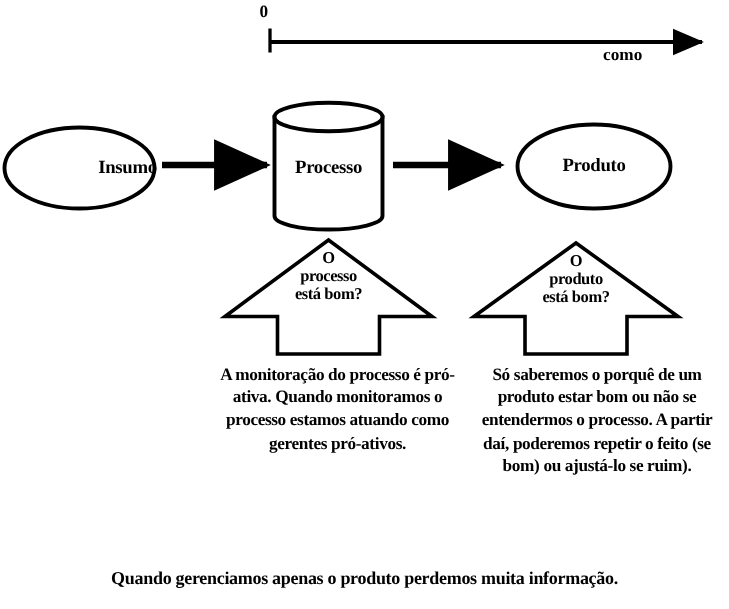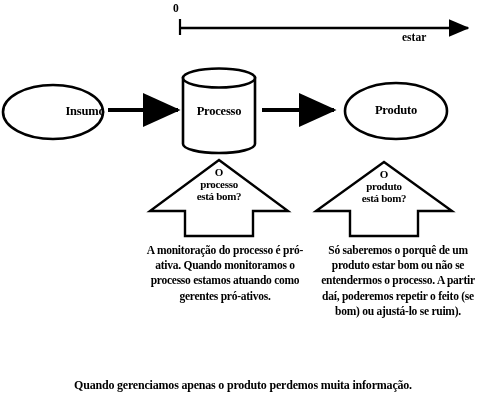--- a/index.html
+++ b/index.html
@@ -105,21 +105,21 @@
 
     <ellipse cx="396" cy="111" rx="51" ry="28" fill="#ffffff" stroke="#000000" stroke-width="2.6"></ellipse>
 
     <path d="M219,160 L288,211 L253,211 L253,236 L185,236 L185,211 L150,211 Z" fill="#ffffff" stroke="#000000" stroke-width="2.4"></path>
 
     <path d="M384,162 L452,211 L418,211 L418,236 L350,236 L350,211 L316,211 Z" fill="#ffffff" stroke="#000000" stroke-width="2.4"></path>
   </svg>
 
   <div class="axis-label" style="left:173px; top:2px;">0</div>
 
-  <div class="axis-label" style="left:402px; top:31px;">estar</div>
+  <div class="axis-label" style="left:402px; top:31px;">como</div>
 
   <div class="shape-label node-label" style="left:3px; top:105px; width:100px;padding-left:32px;">Insumo</div>
 
   <div class="shape-label node-label" style="left:169px; top:105px; width:100px;">Processo</div>
 
   <div class="shape-label node-label" style="left:346px; top:104px; width:100px;">Produto</div>
 
   <div class="shape-label arrow-label" style="left:179px; top:167px; width:80px;">
     <div>O</div>
     <div>processo</div>

